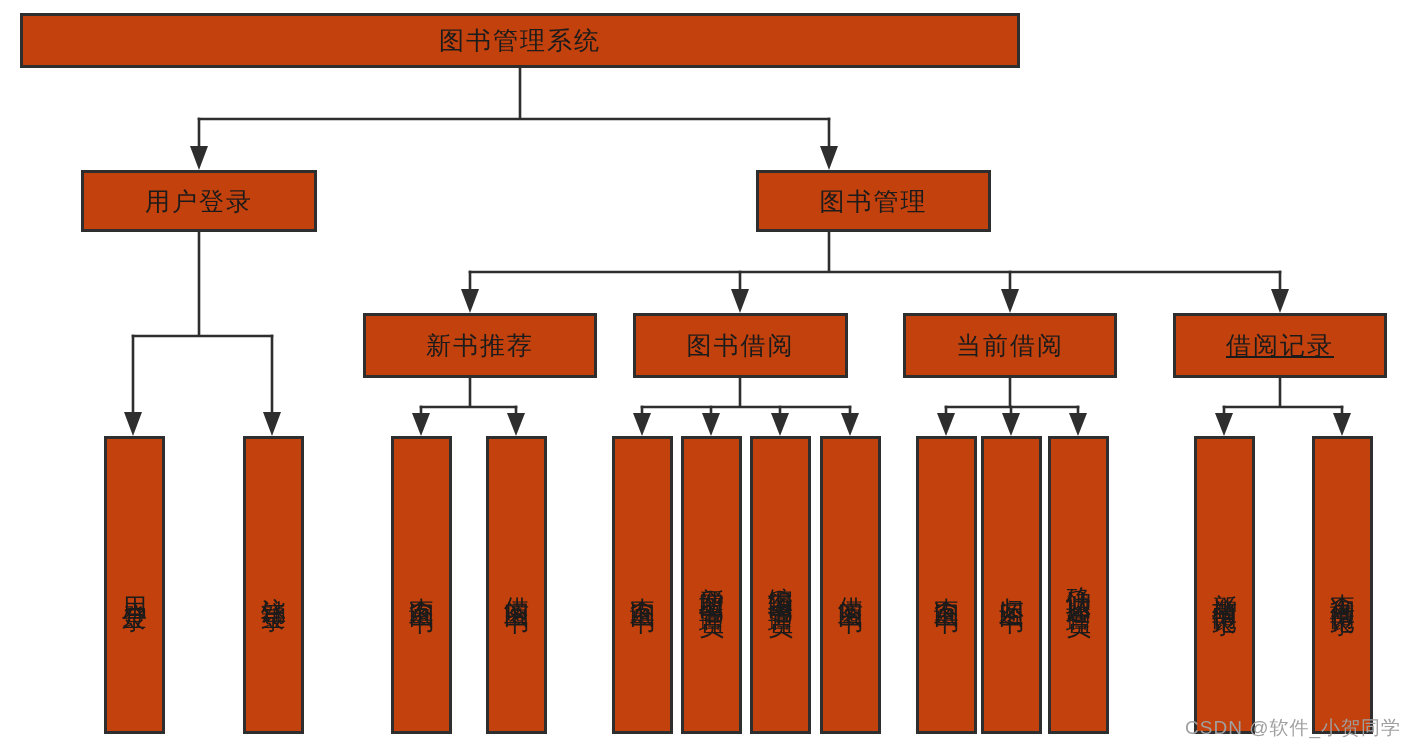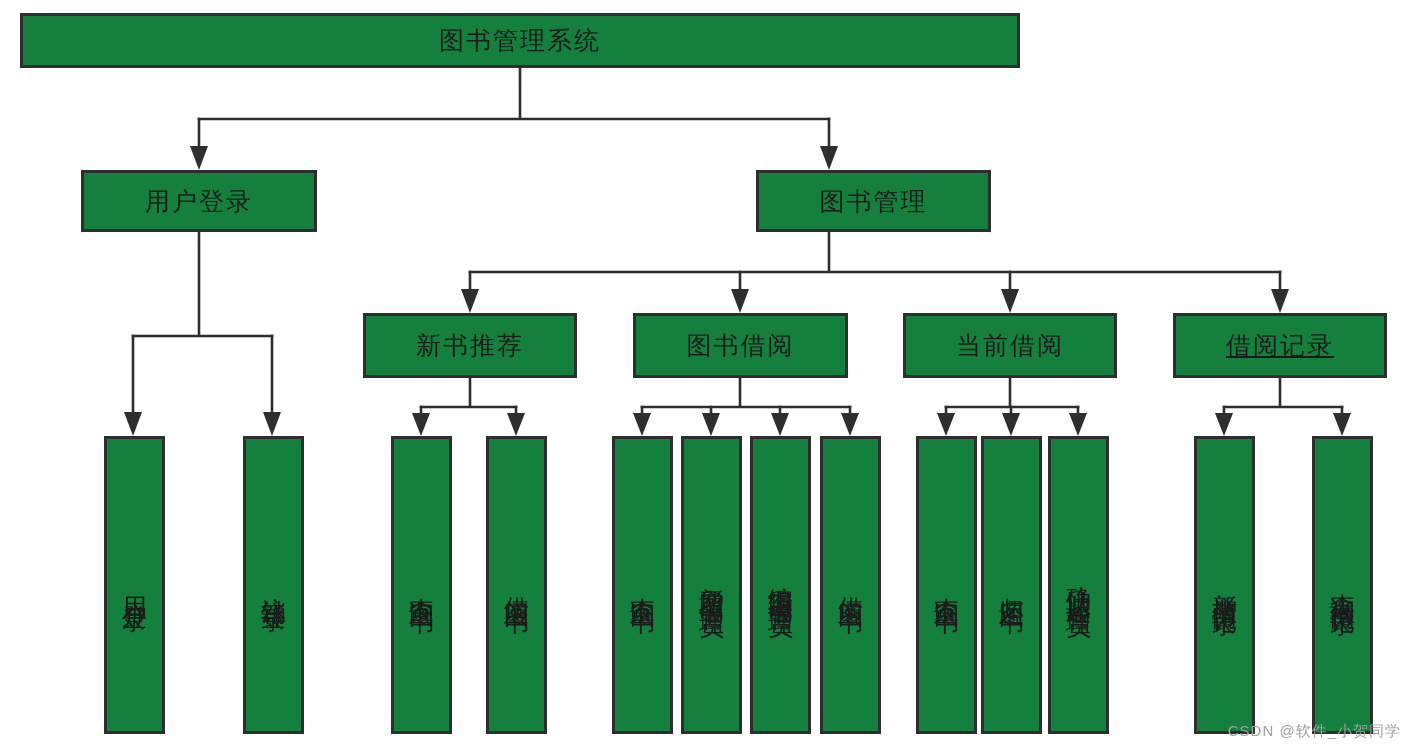--- a/index.html
+++ b/index.html
@@ -5,21 +5,21 @@
   html,body{margin:0;padding:0;background:#ffffff;}
   #canvas{
     position:relative;
     width:1405px;height:747px;
     background:#ffffff;
     font-family:"Liberation Sans","DejaVu Sans",sans-serif;
     overflow:hidden;
   }
   .box{
     position:absolute;
-    background:#15803d;
+    background:#c2410c;
     border:3px solid #2e2e2e;
     box-sizing:border-box;
     display:flex;
     align-items:center;
     justify-content:center;
     color:#1b1b1b;
     z-index:2;
   }
   .hbox .label{
     font-size:25px;
@@ -41,21 +41,21 @@
   }
   #connectors{
     position:absolute;
     left:0;top:0;
     z-index:1;
   }
   #watermark{
     position:absolute;
     right:4px;
     bottom:6px;
-    font-size:15px;
+    font-size:19px;
     letter-spacing:1px;
     color:#a0a0a0;
     z-index:3;
     white-space:nowrap;
   }
 </style>
 </head>
 <body>
 
 <div id="canvas">
@@ -123,21 +123,21 @@
     <span class="label">图书管理系统</span>
   </div>
 
   <div class="box hbox" style="left:81px;top:170px;width:236px;height:62px;">
     <span class="label">用户登录</span>
   </div>
   <div class="box hbox" style="left:712px;top:170px;width:235px;height:62px;margin-left:44px;">
     <span class="label">图书管理</span>
   </div>
 
-  <div class="box hbox" style="left:363px;top:313px;width:214px;height:65px;">
+  <div class="box hbox" style="left:363px;top:313px;width:234px;height:65px;">
     <span class="label">新书推荐</span>
   </div>
   <div class="box hbox" style="left:903px;top:313px;width:214px;height:65px;">
     <span class="label">当前借阅</span>
   </div>
   <div class="box hbox" style="left:633px;top:313px;width:215px;height:65px;">
     <span class="label">图书借阅</span>
   </div>
   <div class="box hbox" style="left:1173px;top:313px;width:214px;height:65px;text-decoration:underline;">
     <span class="label">借阅记录</span>

